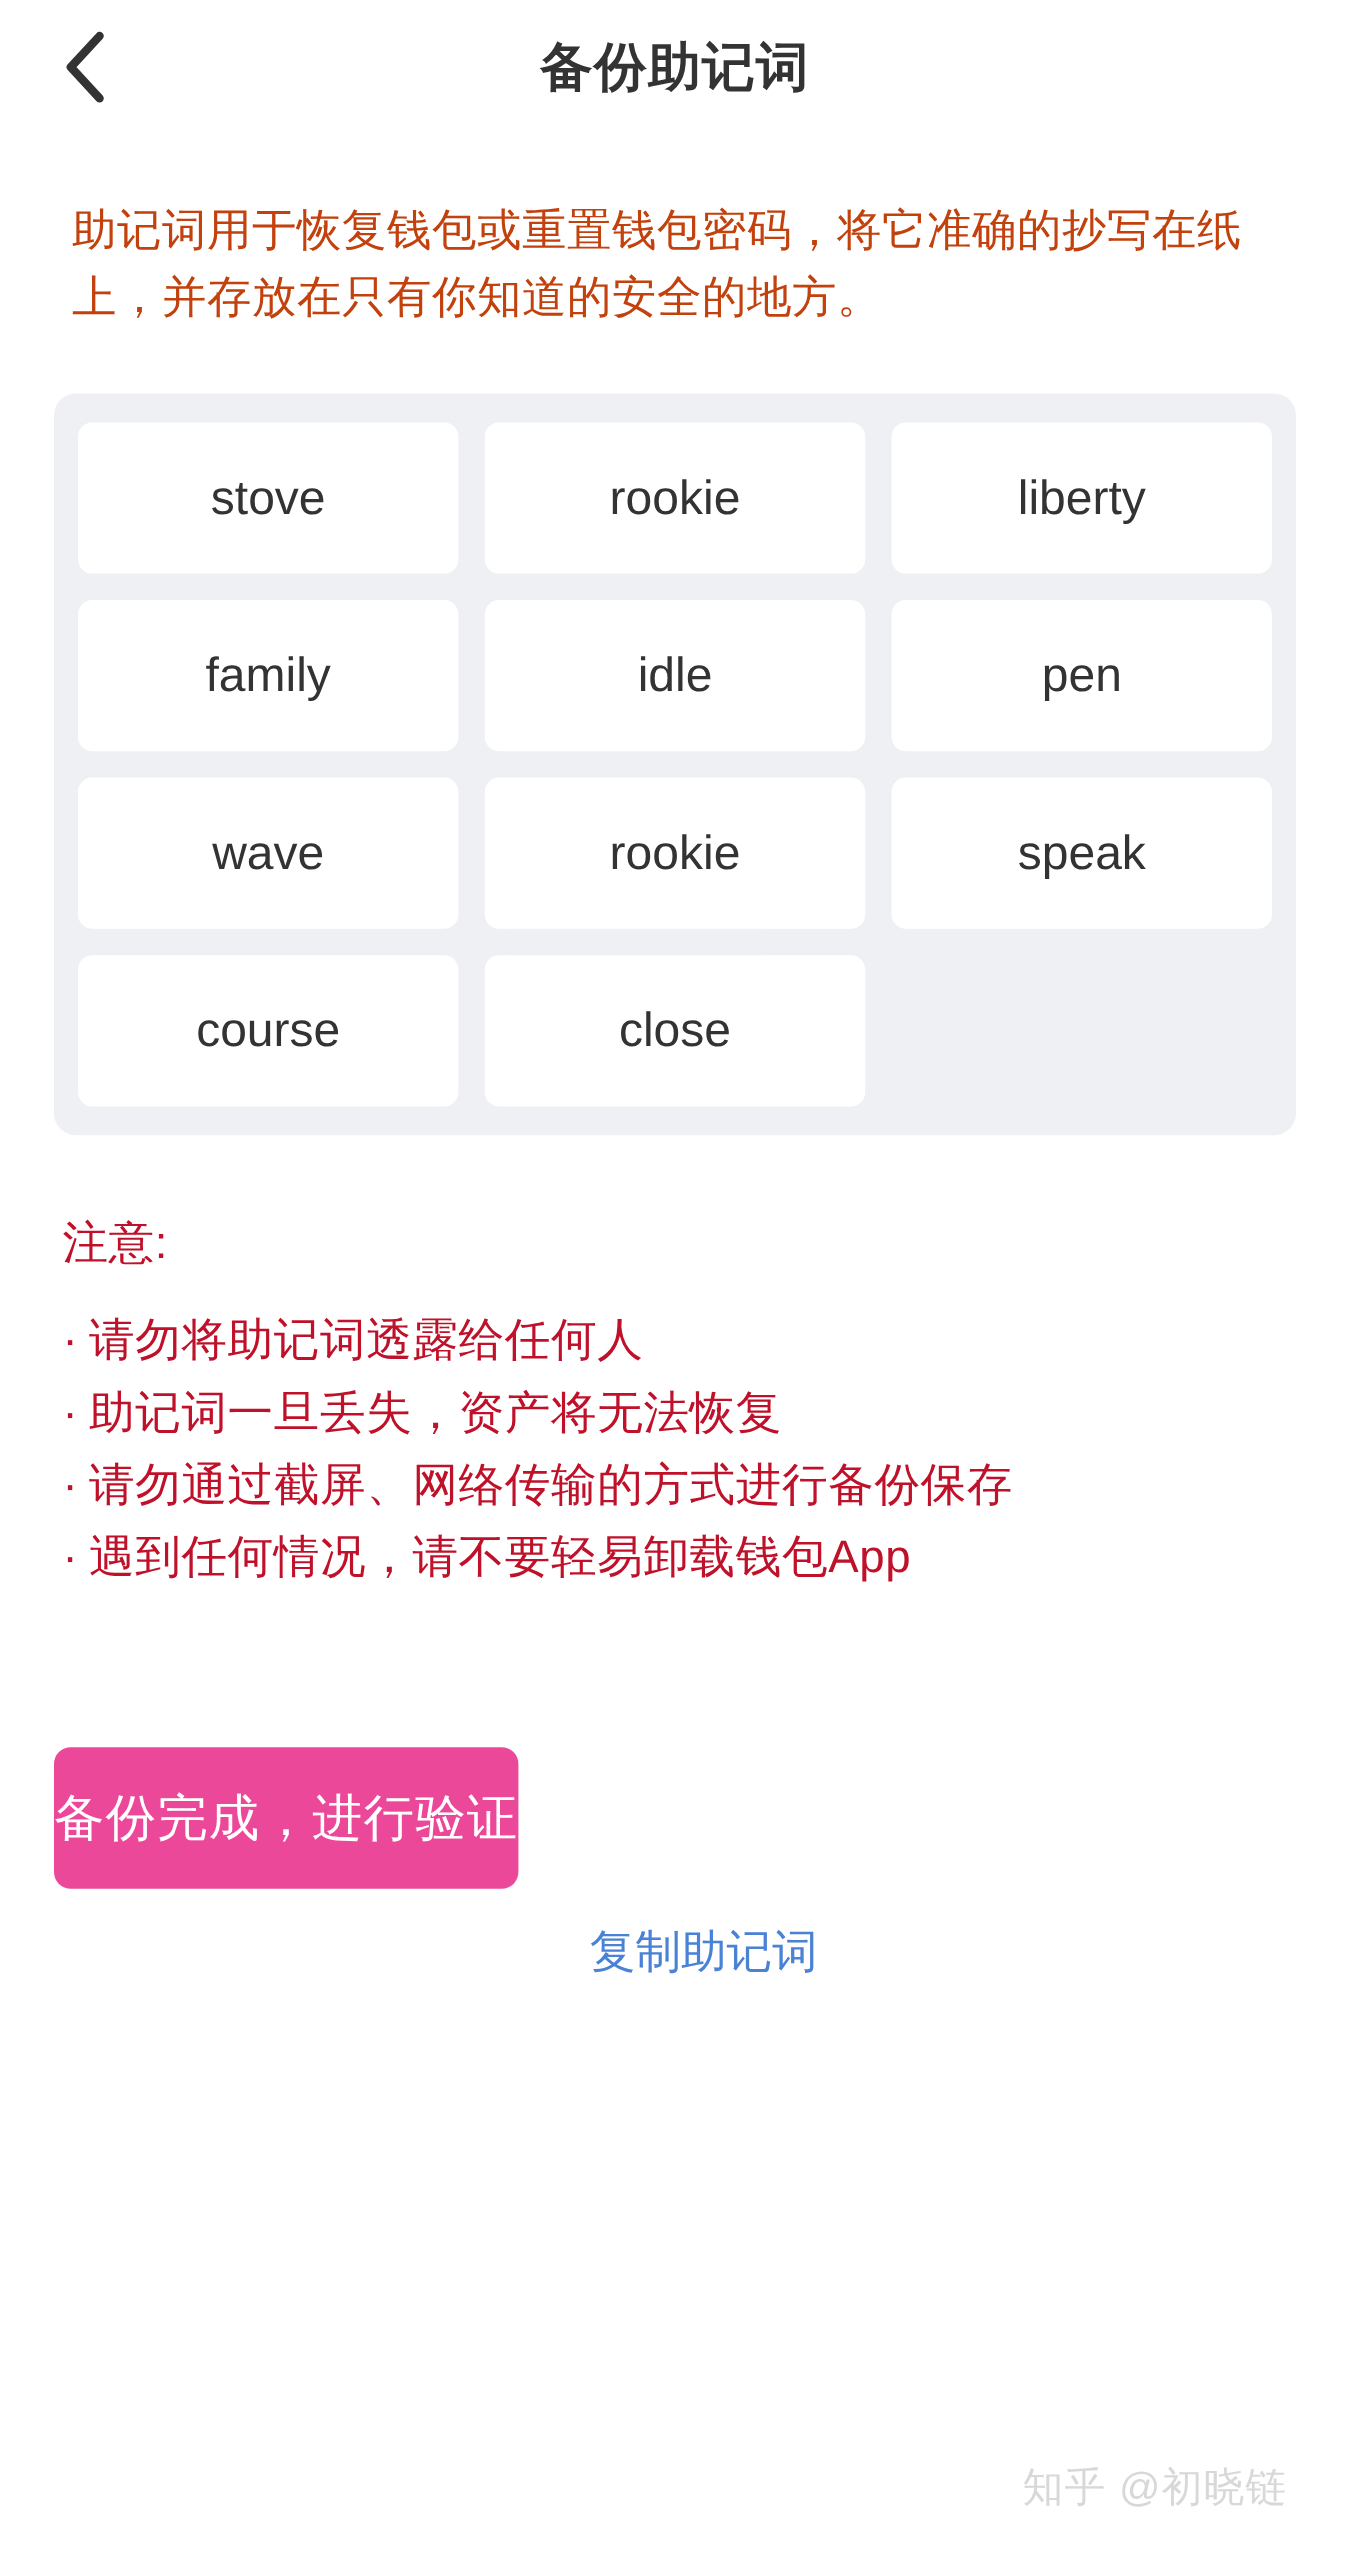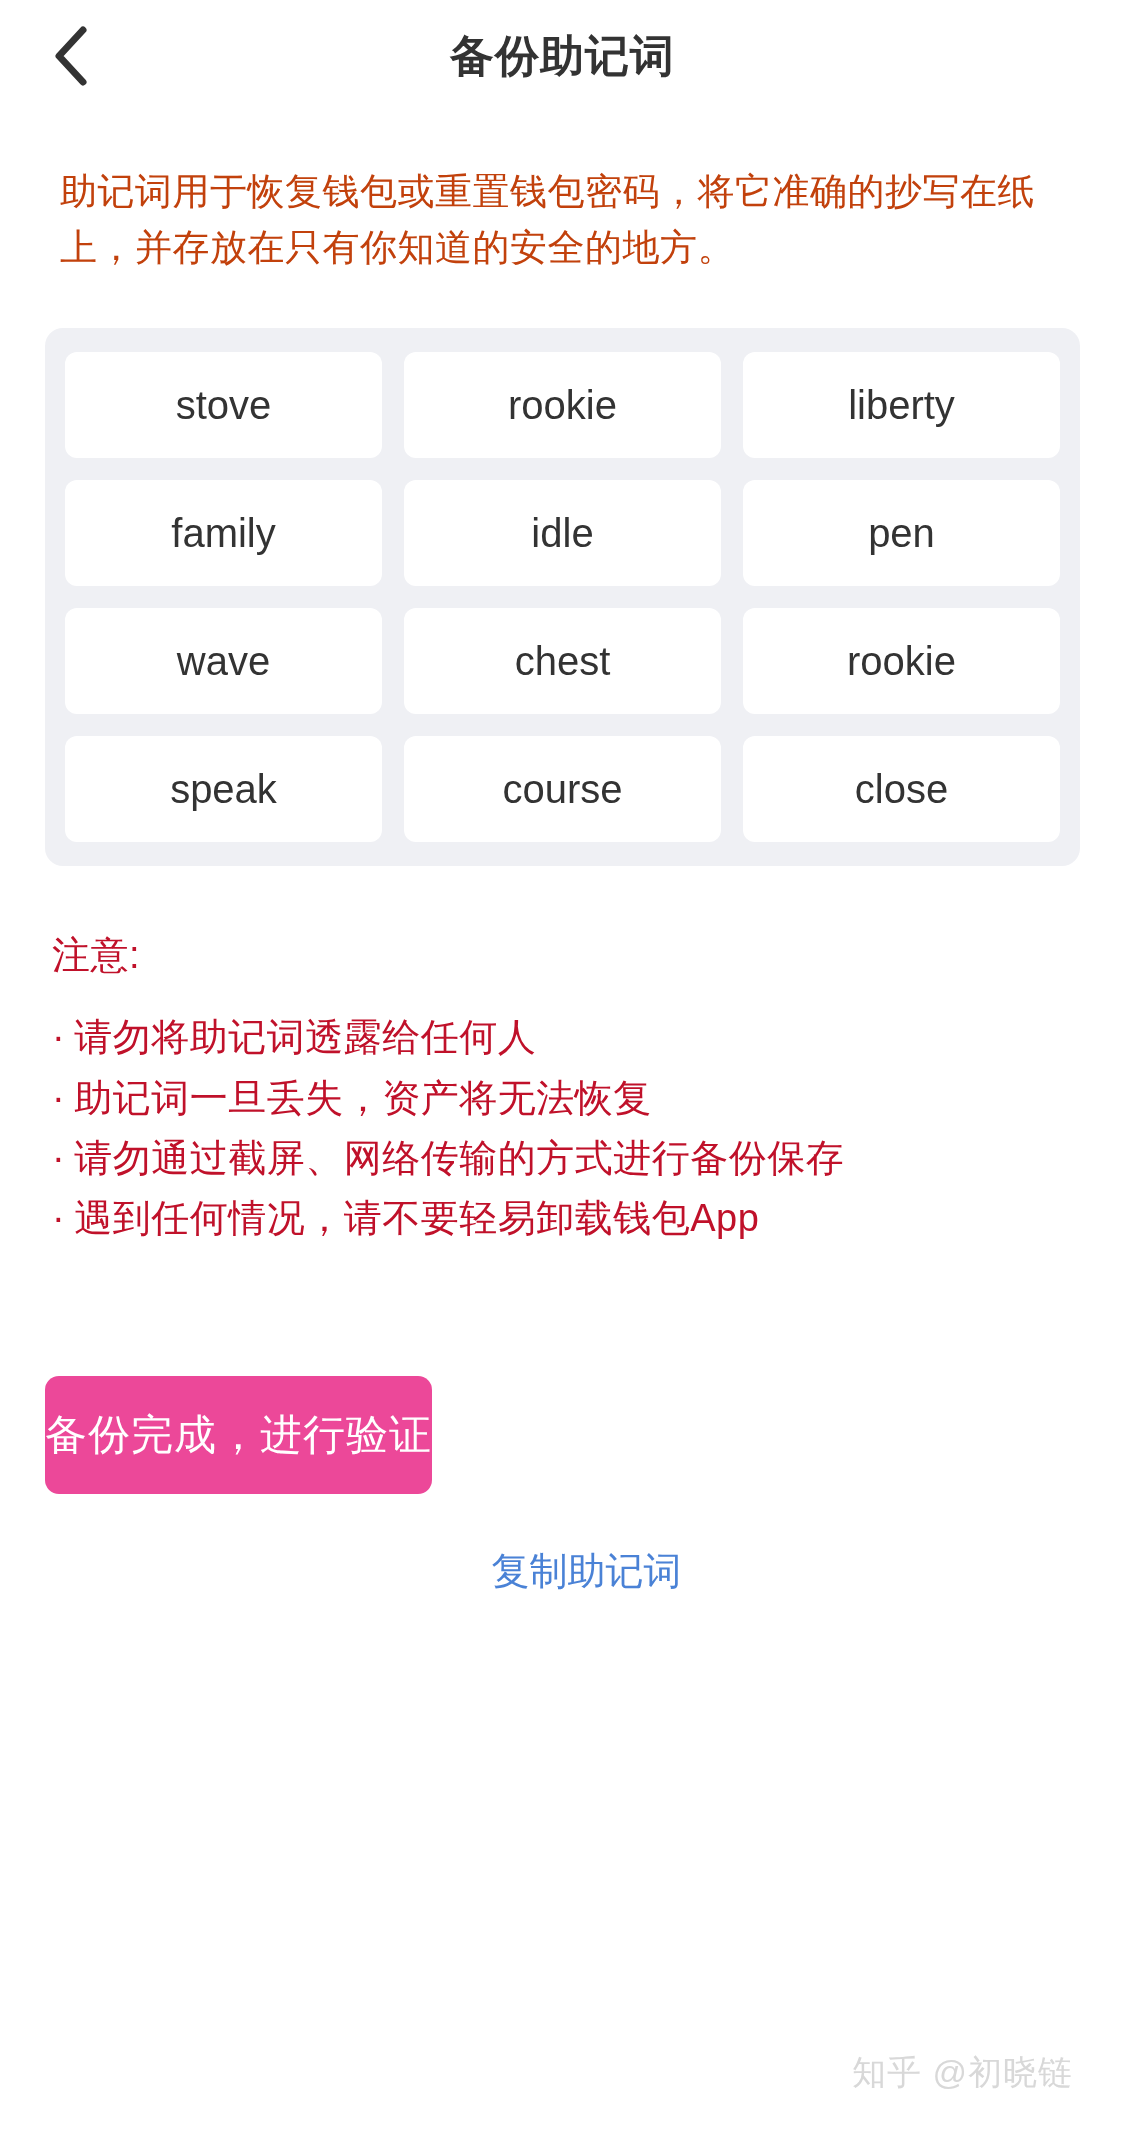--- a/index.html
+++ b/index.html
@@ -71,21 +71,21 @@
 
   .grid {
     display: grid;
     grid-template-columns: repeat(3, 1fr);
     gap: 22px 22px;
   }
 
   .word-cell {
     background: #ffffff;
     border-radius: 12px;
-    height: 106px;
+    height: 126px;
     display: flex;
     align-items: center;
     justify-content: center;
     font-size: 40px;
     color: #333333;
     cursor: default;
   }
 
   
   .warn {
@@ -131,21 +131,21 @@
     font-size: 42px;
     letter-spacing: 1px;
     border: none;
     cursor: pointer;
     font-family: "Liberation Sans", "DejaVu Sans", sans-serif;
   }
 
   .copy-link {
     display: block;
     text-align: center;
-    margin-top: 52px;
+    margin-top: 27px;
     font-size: 38px;
     color: #4a82d6;
     text-decoration: none;
     cursor: pointer;
     padding-left: 48px;
   }
 
   
   .watermark {
     position: absolute;
@@ -176,21 +176,20 @@
 
   <div class="grid-wrap">
     <div class="grid">
       <div class="word-cell">stove</div>
       <div class="word-cell">rookie</div>
       <div class="word-cell">liberty</div>
       <div class="word-cell">family</div>
       <div class="word-cell">idle</div>
       <div class="word-cell">pen</div>
       <div class="word-cell">wave</div>
-      <div class="word-cell">chest</div>
       <div class="word-cell">rookie</div>
       <div class="word-cell">speak</div>
       <div class="word-cell">course</div>
       <div class="word-cell">close</div>
     </div>
   </div>
 
   <div class="warn">
     <div class="warn-title">注意:</div>
     <ul class="warn-list">

